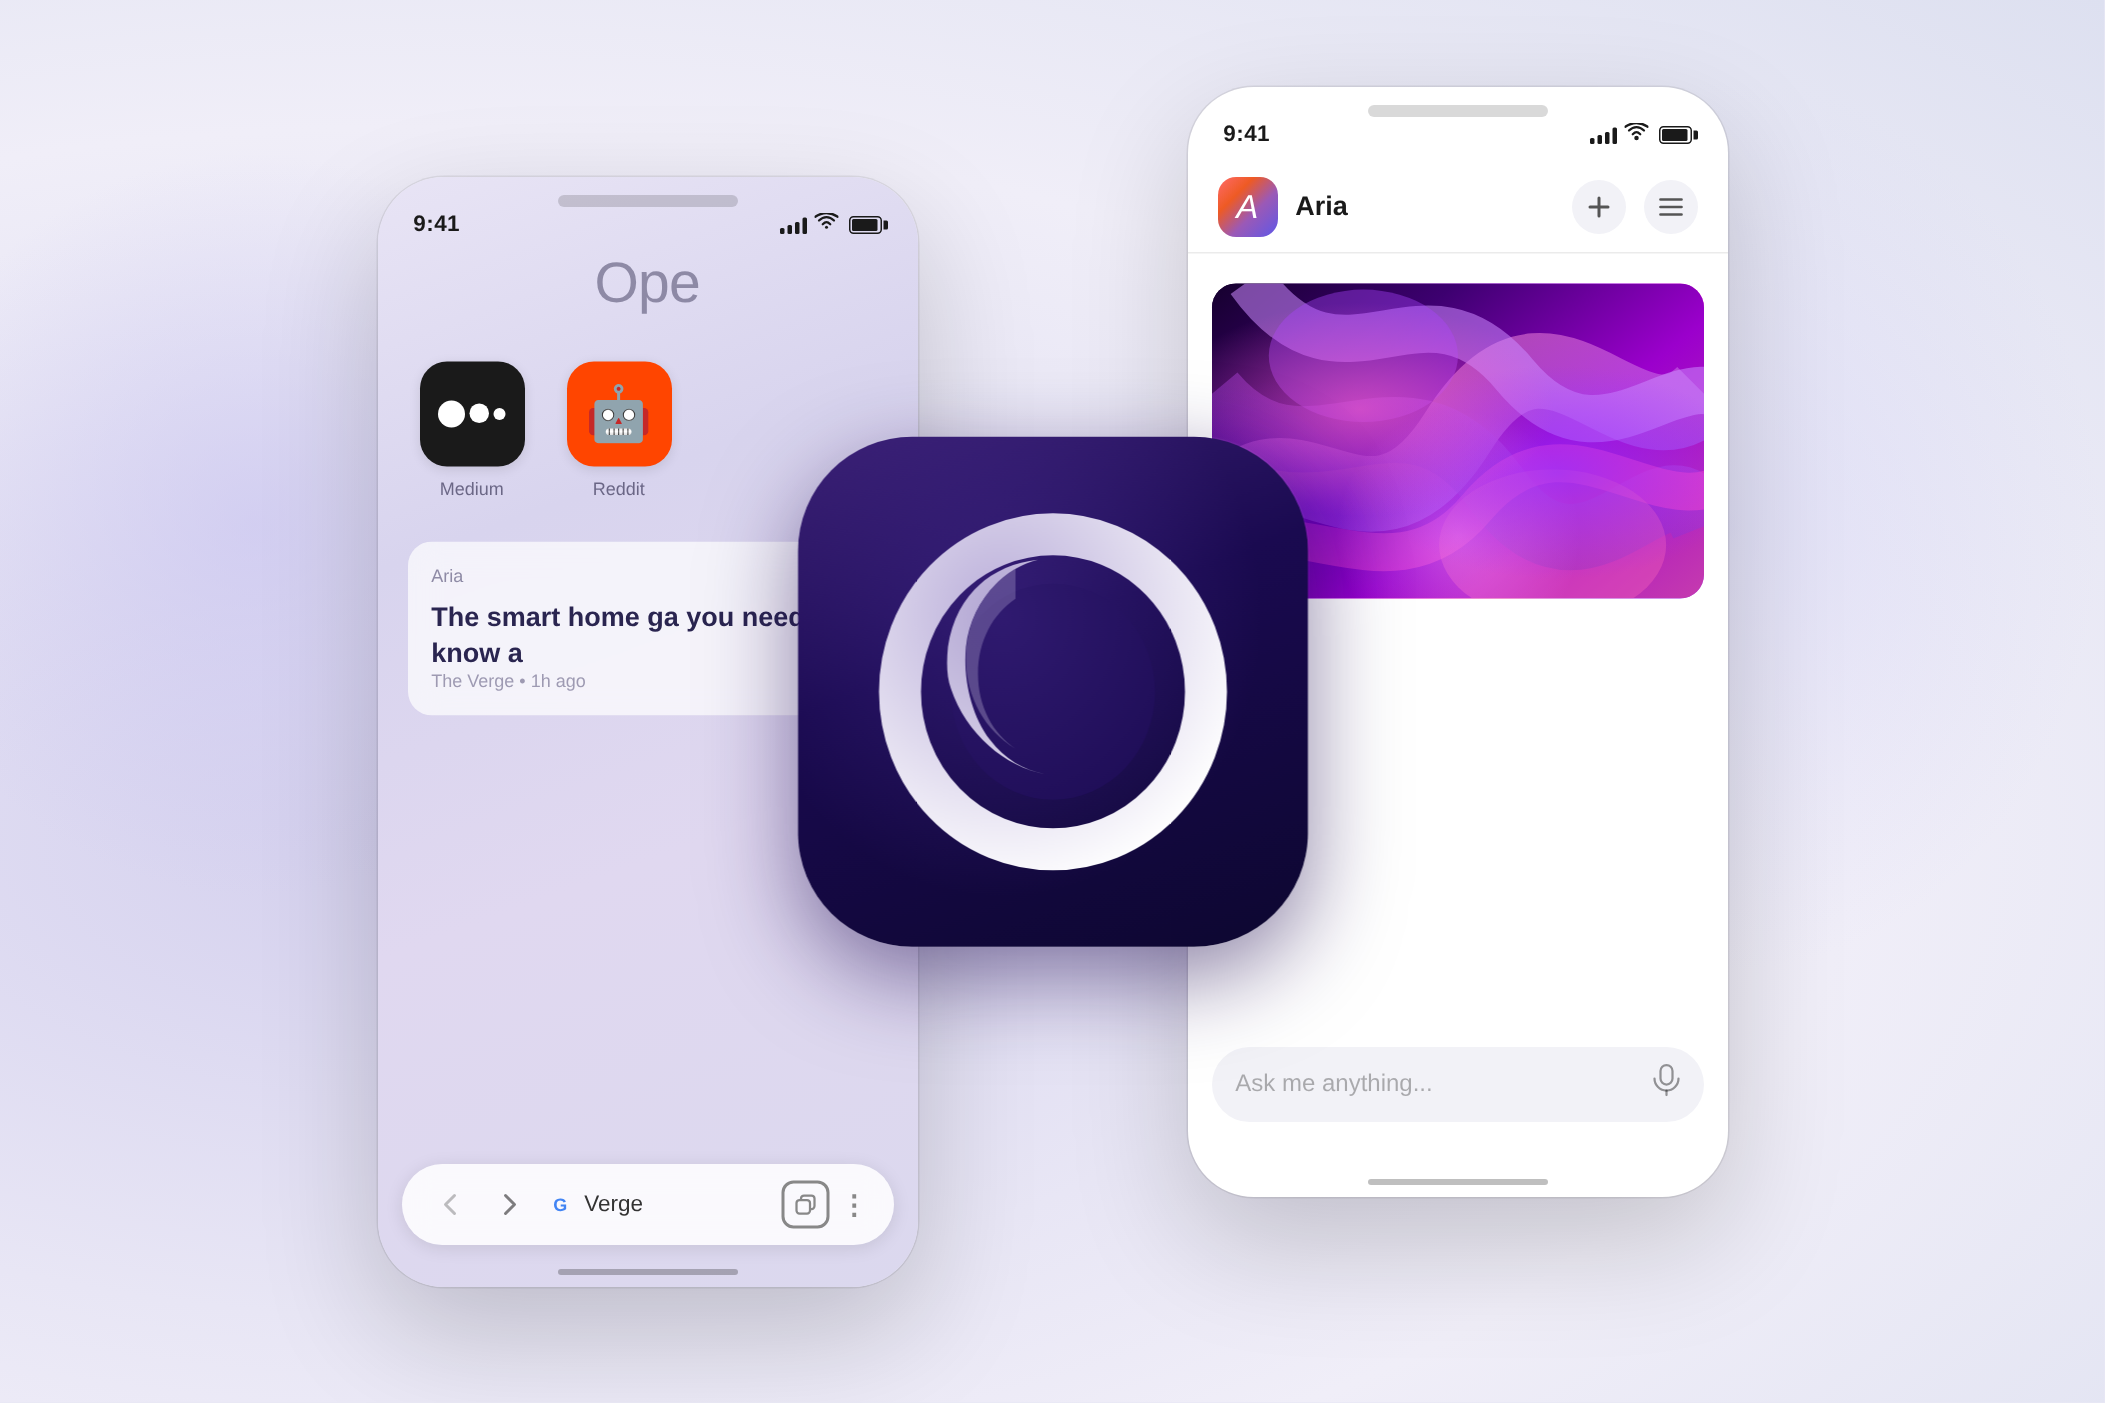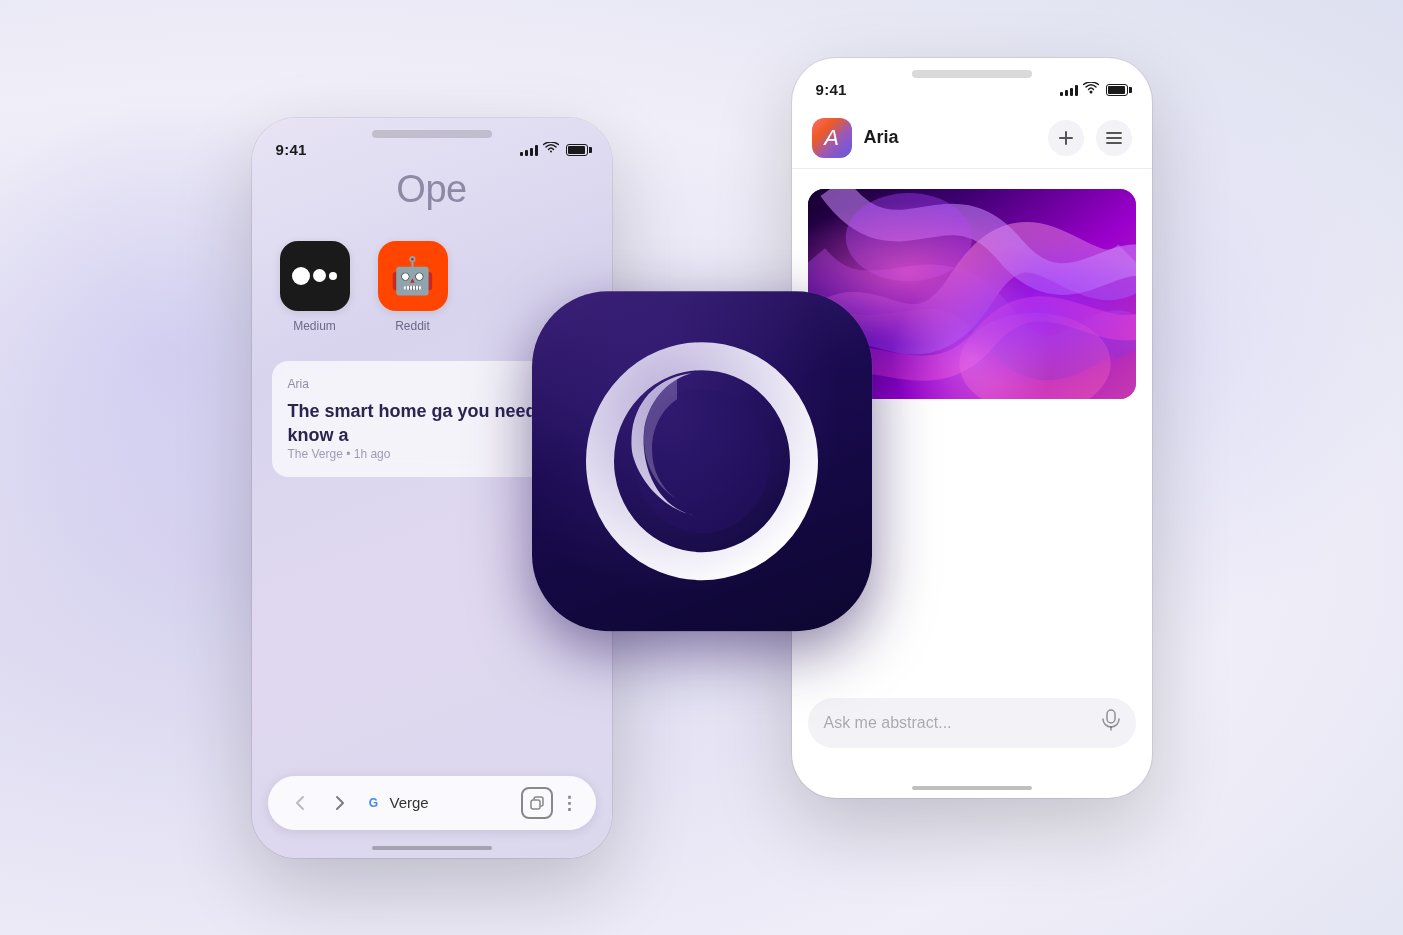--- a/index.html
+++ b/index.html
@@ -698,21 +698,21 @@
             <path d="M0,80 C50,140 100,60 150,130 C200,200 240,100 260,150" stroke="url(#swirl2)" stroke-width="35" fill="none" opacity="0.6"></path>
             <path d="M-20,180 C30,120 90,200 140,140 C190,80 240,160 280,120" stroke="#ff44cc" stroke-width="20" fill="none" opacity="0.5"></path>
             <path d="M20,20 C70,90 110,10 160,70 C210,130 250,50 280,90" stroke="#cc88ff" stroke-width="25" fill="none" opacity="0.55"></path>
             <ellipse cx="180" cy="160" rx="60" ry="40" fill="#ff66bb" opacity="0.35"></ellipse>
             <ellipse cx="80" cy="60" rx="50" ry="35" fill="#aa44ff" opacity="0.4"></ellipse>
           </svg>
         </div>
       </div>
 
       <div class="ask-input-area">
-        <span class="ask-placeholder">Ask me abstract...</span>
+        <span class="ask-placeholder">Ask me anything...</span>
         <span class="mic-icon">
           <svg width="18" height="22" viewBox="0 0 18 22" fill="none">
             <rect x="5" y="1" width="8" height="13" rx="4" stroke="rgba(0,0,0,0.4)" stroke-width="1.5" fill="none"></rect>
             <path d="M1 10C1 14.4 4.6 18 9 18C13.4 18 17 14.4 17 10" stroke="rgba(0,0,0,0.4)" stroke-width="1.5" stroke-linecap="round" fill="none"></path>
             <path d="M9 18V21" stroke="rgba(0,0,0,0.4)" stroke-width="1.5" stroke-linecap="round"></path>
           </svg>
         </span>
       </div>
 
       <div class="home-bar"></div>

